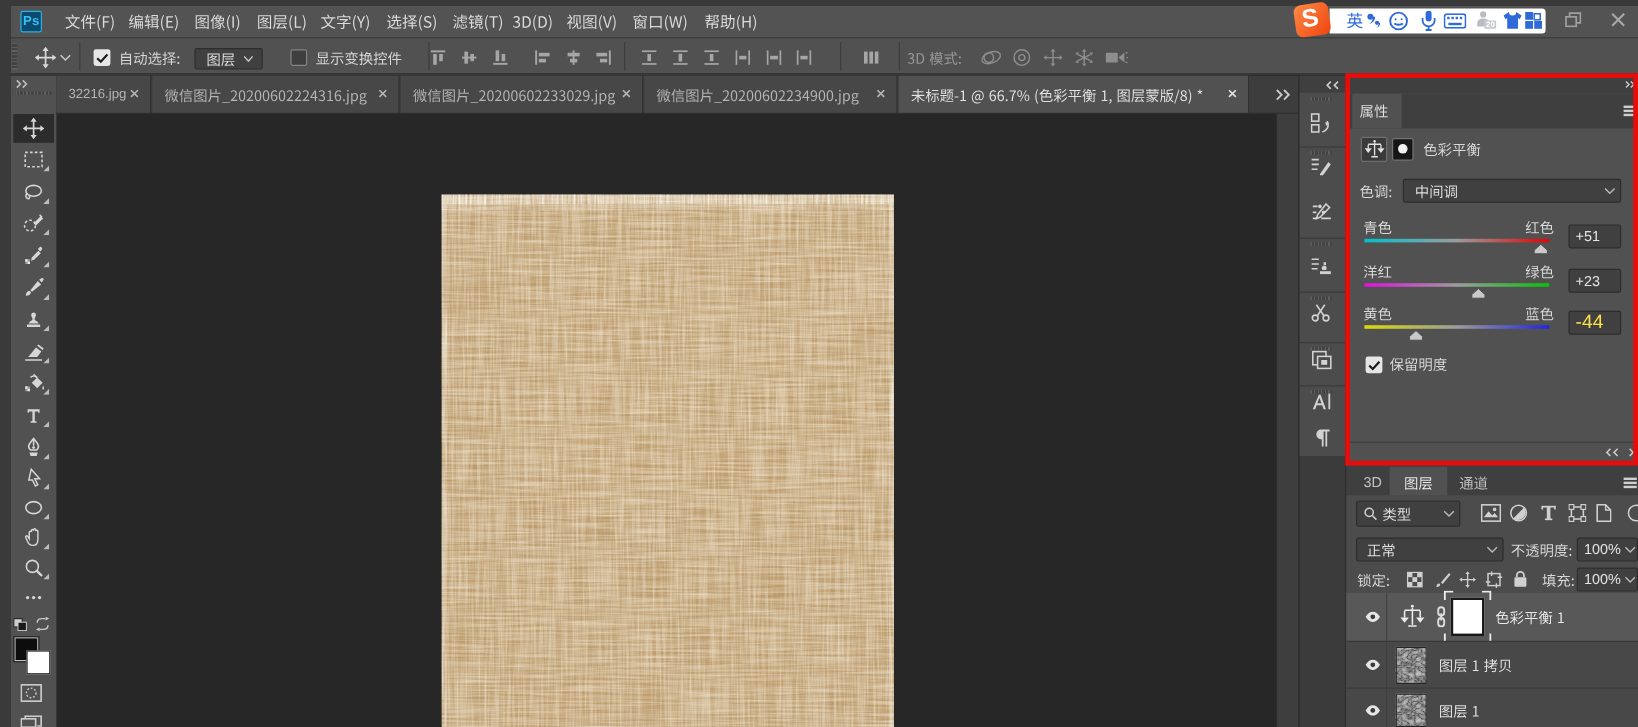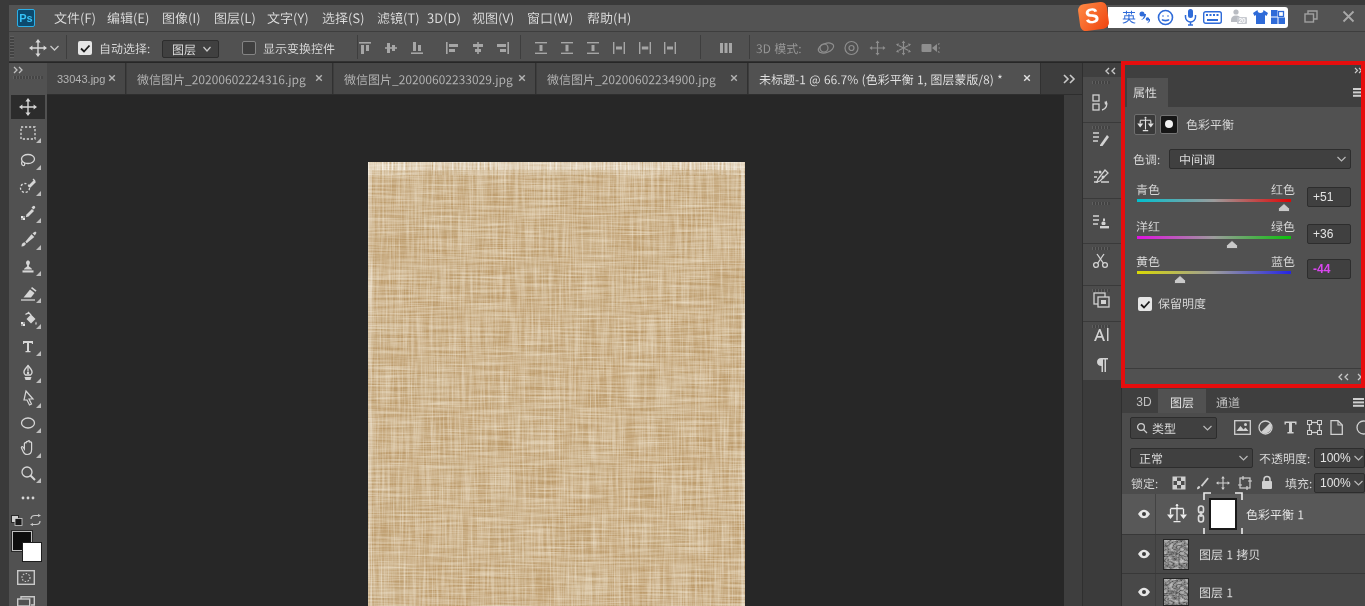--- a/index.html
+++ b/index.html
@@ -532,21 +532,21 @@
 <svg class="abs" style="left:17px;top:570px" width="18" height="15" viewBox="0 0 18 15">
     <rect x="0.7" y="0.7" width="16.6" height="13.6" fill="none" stroke="#c9c9c9" stroke-width="1.4"></rect>
     <circle cx="9" cy="7.5" r="4" fill="none" stroke="#c9c9c9" stroke-width="1.2" stroke-dasharray="1.5 1.5"></circle>
   </svg>
 <svg class="abs" style="left:17px;top:596px" width="18" height="10" viewBox="0 0 18 10">
     <rect x="0.7" y="3" width="12" height="7" fill="none" stroke="#c9c9c9" stroke-width="1.4"></rect>
     <path d="M4 3V0.7h13.3V9H14" fill="none" stroke="#c9c9c9" stroke-width="1.4"></path>
   </svg>
 <div class="abs" style="left:47px;top:63px;width:1035px;height:32px;background:#3d3d3d"></div>
 <div class="abs" style="left:47px;top:63px;width:79px;height:32px;background:#474747;border-right:1px solid #313131"></div>
-<div class="abs lt" style="left:57px;top:79px;font-size:11px;color:#b4b4b4;font-weight:400;transform:translateY(-50%)">33043.jpg</div>
+<div class="abs lt" style="left:57px;top:79px;font-size:11px;color:#b4b4b4;font-weight:400;transform:translateY(-50%)">32216.jpg</div>
 <svg class="abs" style="left:108px;top:74px" width="8" height="8" viewBox="0 0 8 8">
     <path d="M1.2 1.2l5.6 5.6M6.8 1.2L1.2 6.8" stroke="#b4b4b4" stroke-width="1.4"></path>
   </svg>
 <div class="abs" style="left:127px;top:63px;width:206px;height:32px;background:#474747;border-right:1px solid #313131"></div>
 <div class="abs" style="left:137.0px;top:70.5px">
     <svg class="ct " width="168.8" height="17" viewBox="0 0 14066 1417" fill="#b4b4b4">
       <g transform="translate(0,1098)">
         <use href="#g5fae" x="0"></use>
         <use href="#g4fe1" x="1000"></use>
         <use href="#g56fe" x="2000"></use>
@@ -862,21 +862,21 @@
         <use href="#g7eff" x="0"></use>
         <use href="#g8272" x="1000"></use>
       </g>
     </svg>
   </div>
 <div class="abs" style="left:1137px;top:236px;width:154px;height:3px;background:linear-gradient(90deg,#e010e0,#9c9c9c 50%,#0ac00a)"></div>
 <svg class="abs" style="left:1226px;top:240px" width="12" height="9" viewBox="0 0 12 9">
     <path d="M6 0.5l5.5 5V8.5H0.5V5.5z" fill="#c9c9c9" stroke="#4a4a4a" stroke-width="0.8"></path>
   </svg>
 <div class="abs vbox" style="left:1307px;top:224px"></div>
-<div class="abs lt" style="left:1313px;top:234px;font-size:12px;color:#e4e4e4;font-weight:400;transform:translateY(-50%)">+36</div>
+<div class="abs lt" style="left:1313px;top:234px;font-size:12px;color:#e4e4e4;font-weight:400;transform:translateY(-50%)">+23</div>
 <div class="abs" style="left:1136.0px;top:252.5px">
     <svg class="ct " width="24.0" height="17" viewBox="0 0 2000 1417" fill="#d8d8d8">
       <g transform="translate(0,1098)">
         <use href="#g9ec4" x="0"></use>
         <use href="#g8272" x="1000"></use>
       </g>
     </svg>
   </div>
 <div class="abs" style="left:1271.0px;top:252.5px">
     <svg class="ct " width="24.0" height="17" viewBox="0 0 2000 1417" fill="#d8d8d8">
@@ -884,21 +884,21 @@
         <use href="#g84dd" x="0"></use>
         <use href="#g8272" x="1000"></use>
       </g>
     </svg>
   </div>
 <div class="abs" style="left:1137px;top:271px;width:154px;height:3px;background:linear-gradient(90deg,#d9d905,#9c9c9c 50%,#2424e4)"></div>
 <svg class="abs" style="left:1174px;top:275px" width="12" height="9" viewBox="0 0 12 9">
     <path d="M6 0.5l5.5 5V8.5H0.5V5.5z" fill="#c9c9c9" stroke="#4a4a4a" stroke-width="0.8"></path>
   </svg>
 <div class="abs vbox" style="left:1307px;top:259px"></div>
-<div class="abs lt" style="left:1313px;top:269px;font-size:12px;color:#d946ef;font-weight:700;transform:translateY(-50%)">-44</div>
+<div class="abs lt" style="left:1313px;top:269px;font-size:16px;color:#fde047;font-weight:400;transform:translateY(-50%)">-44</div>
 <div class="abs" style="left:1138px;top:297px;width:14px;height:14px;background:#e6e6e6;border-radius:2px"></div>
 <svg class="abs" style="left:1140px;top:300px" width="11" height="9" viewBox="0 0 11 9">
     <path d="M1 4.5l3 3 5.5-6" stroke="#1c1c1c" stroke-width="1.8" fill="none"></path>
   </svg>
 <div class="abs" style="left:1158.0px;top:294.5px">
     <svg class="ct " width="48.0" height="17" viewBox="0 0 4000 1417" fill="#d8d8d8">
       <g transform="translate(0,1098)">
         <use href="#g4fdd" x="0"></use>
         <use href="#g7559" x="1000"></use>
         <use href="#g660e" x="2000"></use>

